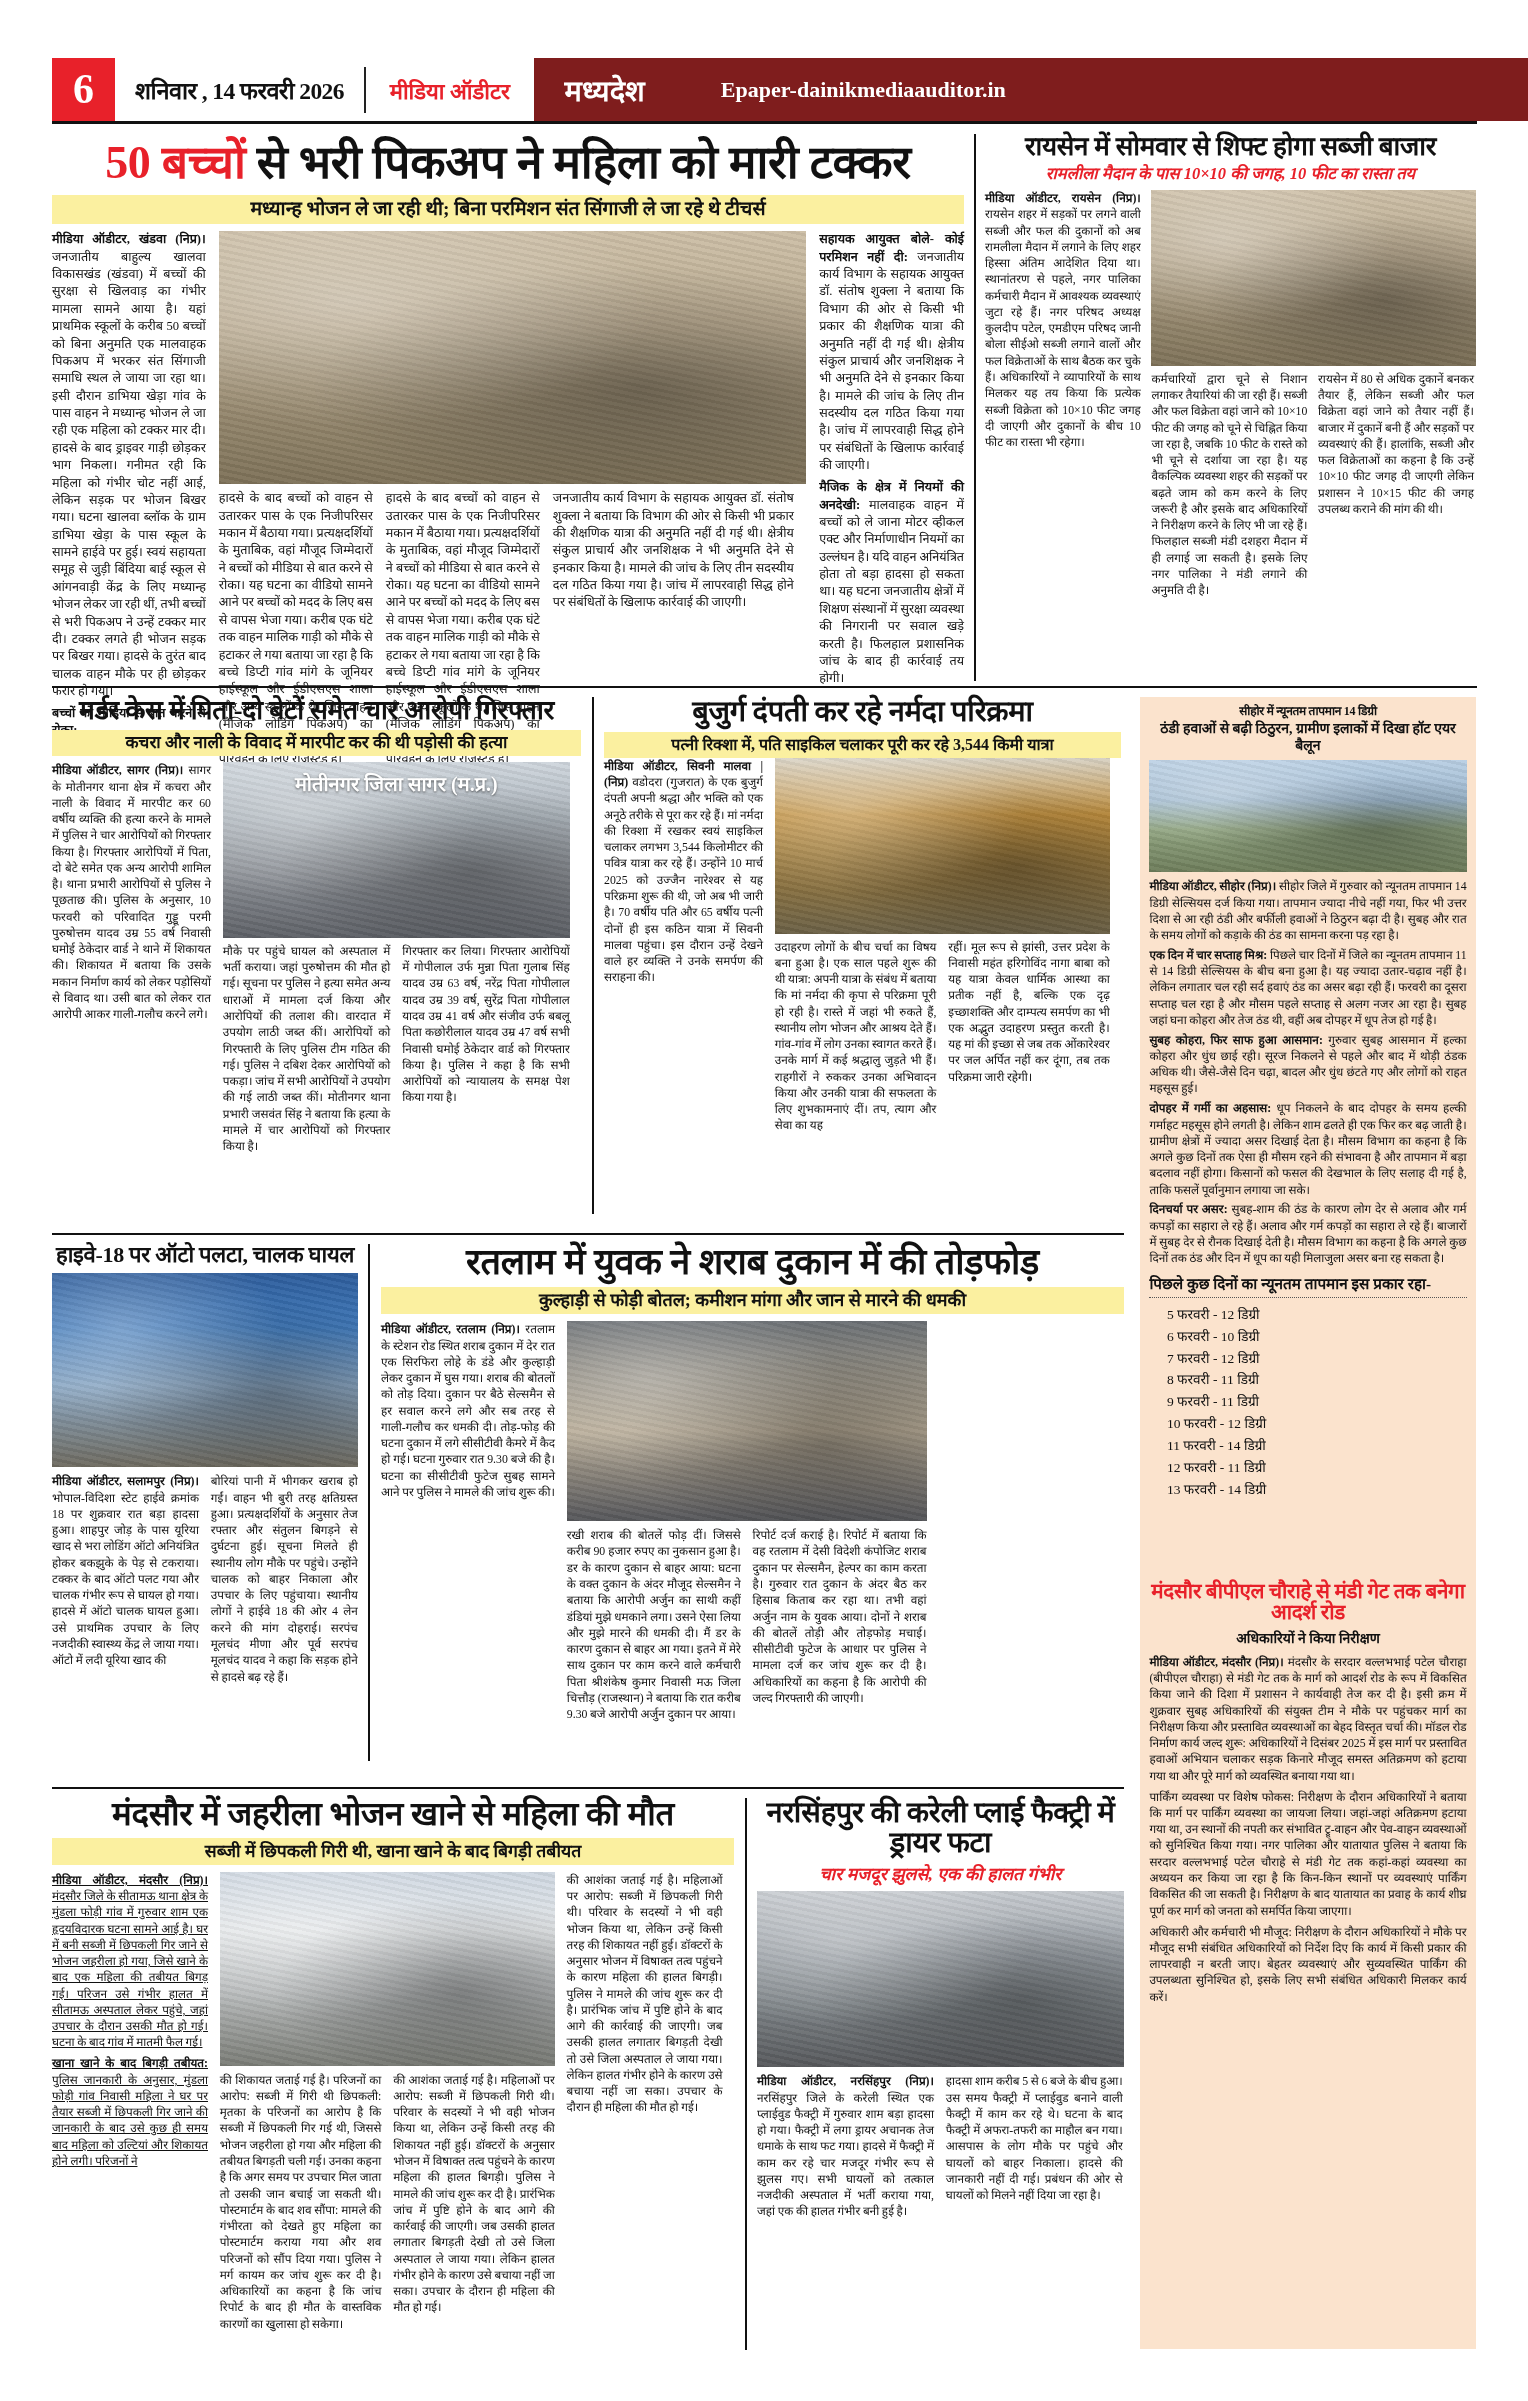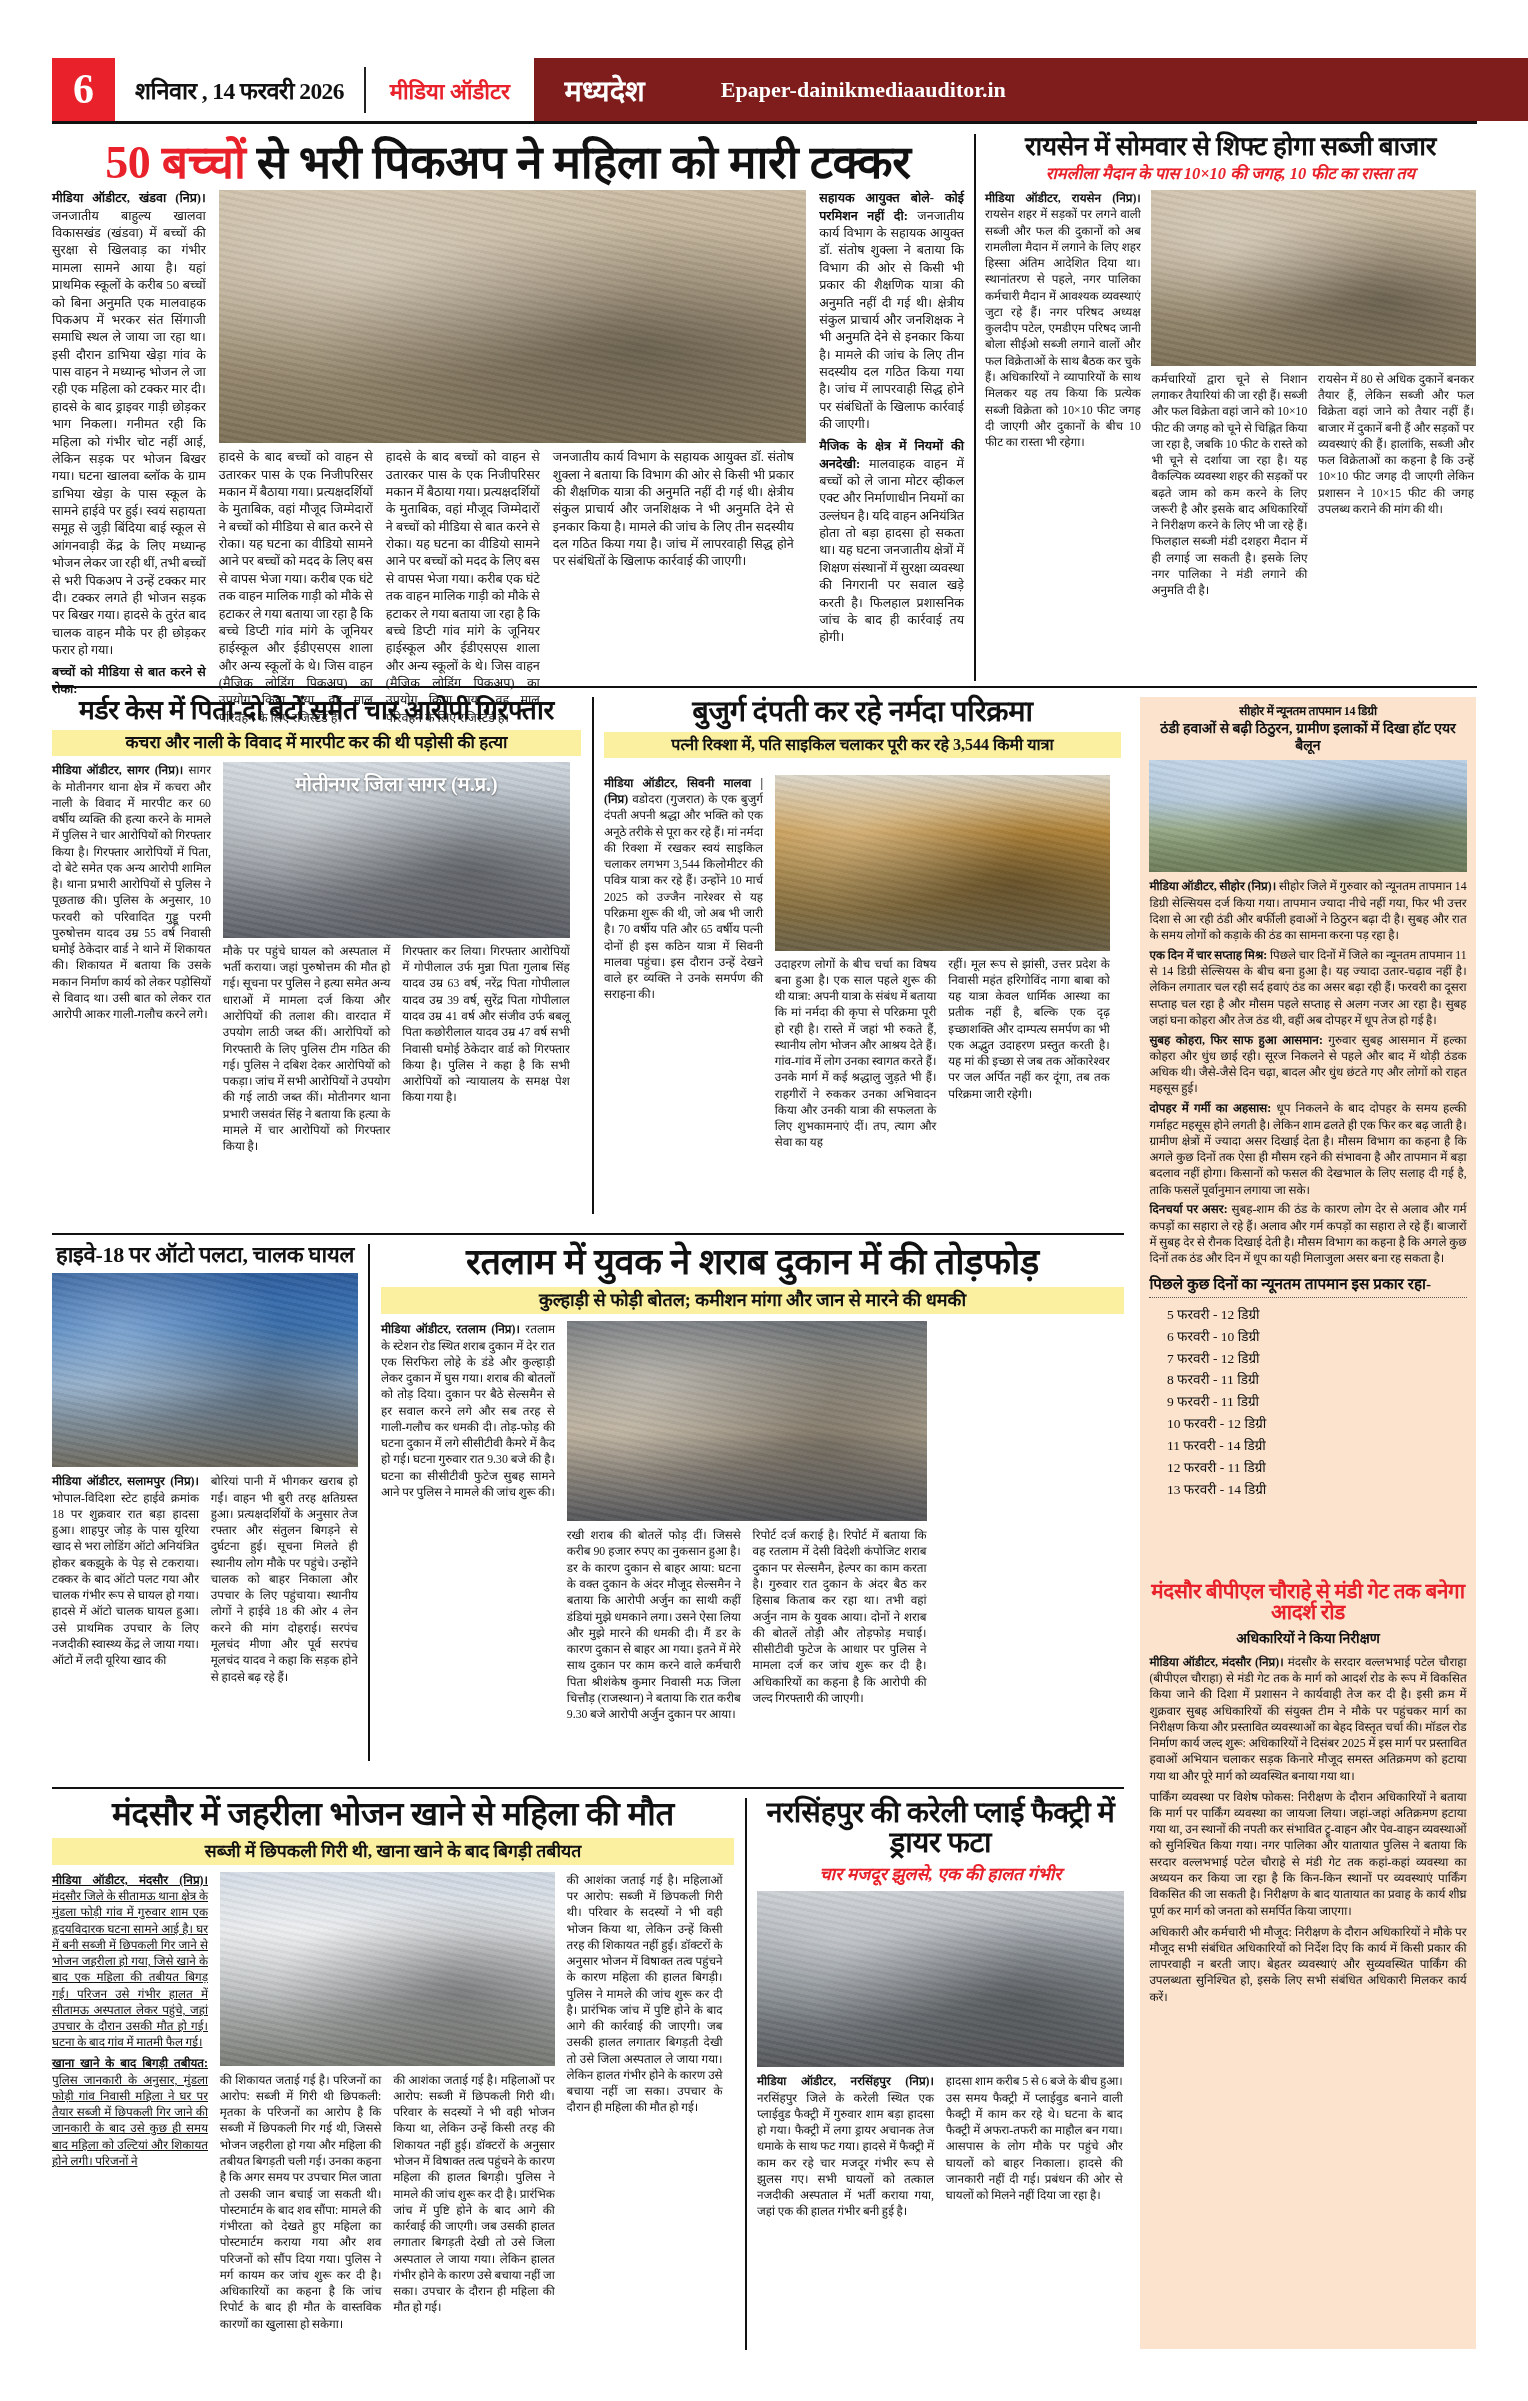--- a/index.html
+++ b/index.html
@@ -93,20 +93,21 @@
     </div>
   </div>
   <div class="mh-rule"></div>
 
   <div class="vrule" style="left:974px; top:134px; height:547px;"></div>
 
   <div class="zone" style="left:52px; top:134px; width:912px;">
     <div class="hl" style="font-size:46px; text-align:center; padding:5.9px 0 3.5px;">
       <span class="red">50 बच्चों</span><span> से भरी पिकअप ने महिला को मारी टक्कर</span>
     </div>
+    <div class="subhl-yellow" style="font-size:19.4px; margin:4.7px 0 7px;">मध्यान्ह भोजन ले जा रही थी; बिना परमिशन संत सिंगाजी ले जा रहे थे टीचर्स</div>
 
     <div style="display:flex; gap:13px;">
 
       <div style="width:154px;">
         <p class="body-txt" style="margin:0;"><span class="lead">मीडिया ऑडीटर, खंडवा (निप्र)।</span> <span>जनजातीय बाहुल्य खालवा विकासखंड (खंडवा) में बच्चों की सुरक्षा से खिलवाड़ का गंभीर मामला सामने आया है। यहां प्राथमिक स्कूलों के करीब 50 बच्चों को बिना अनुमति एक मालवाहक पिकअप में भरकर संत सिंगाजी समाधि स्थल ले जाया जा रहा था। इसी दौरान डाभिया खेड़ा गांव के पास वाहन ने मध्यान्ह भोजन ले जा रही एक महिला को टक्कर मार दी। हादसे के बाद ड्राइवर गाड़ी छोड़कर भाग निकला। गनीमत रही कि महिला को गंभीर चोट नहीं आई, लेकिन सड़क पर भोजन बिखर गया। घटना खालवा ब्लॉक के ग्राम डाभिया खेड़ा के पास स्कूल के सामने हाईवे पर हुई। स्वयं सहायता समूह से जुड़ी बिंदिया बाई स्कूल से आंगनवाड़ी केंद्र के लिए मध्यान्ह भोजन लेकर जा रही थीं, तभी बच्चों से भरी पिकअप ने उन्हें टक्कर मार दी। टक्कर लगते ही भोजन सड़क पर बिखर गया। हादसे के तुरंत बाद चालक वाहन मौके पर ही छोड़कर फरार हो गया।</span></p>
         <p class="body-txt" style="margin:4.7px 0 0;"><span class="lead">बच्चों को मीडिया से बात करने से रोका:</span></p>
       </div>
 
       <div style="width:588px;">
         <div class="photo road" style="width:100%; height:253px;"></div>
@@ -174,21 +175,21 @@
         </div>
       </div>
     </div>
   </div>
 
   <div class="vrule" style="left:592px; top:697px; height:517px;"></div>
 
   <div class="zone" style="left:604px; top:697px; width:517px;">
     <div class="hl" style="font-size:29px; text-align:center;">बुजुर्ग दंपती कर रहे नर्मदा परिक्रमा</div>
     <div class="subhl-yellow" style="font-size:16px; margin-top:5.9px;">पत्नी रिक्शा में, पति साइकिल चलाकर पूरी कर रहे 3,544 किमी यात्रा</div>
-    <div style="display:flex; gap:11.8px; margin-top:17px;">
+    <div style="display:flex; gap:11.8px; margin-top:0;">
       <div style="width:159px;">
         <p class="body-txt" style="margin:0; font-size:11.8px;"><span class="lead">मीडिया ऑडीटर, सिवनी मालवा | (निप्र)</span> <span>वडोदरा (गुजरात) के एक बुजुर्ग दंपती अपनी श्रद्धा और भक्ति को एक अनूठे तरीके से पूरा कर रहे हैं। मां नर्मदा की रिक्शा में रखकर स्वयं साइकिल चलाकर लगभग 3,544 किलोमीटर की पवित्र यात्रा कर रहे हैं। उन्होंने 10 मार्च 2025 को उज्जैन नारेश्वर से यह परिक्रमा शुरू की थी, जो अब भी जारी है। 70 वर्षीय पति और 65 वर्षीय पत्नी दोनों ही इस कठिन यात्रा में सिवनी मालवा पहुंचा। इस दौरान उन्हें देखने वाले हर व्यक्ति ने उनके समर्पण की सराहना की।</span></p>
       </div>
       <div style="width:335px;">
         <div class="photo rickshaw" style="width:100%; height:176px;"></div>
         <div style="display:flex; gap:11.8px; margin-top:4.7px;">
           <div style="width:162px;">
             <p class="body-txt" style="margin:0; font-size:11.8px;">उदाहरण लोगों के बीच चर्चा का विषय बना हुआ है। एक साल पहले शुरू की थी यात्रा: अपनी यात्रा के संबंध में बताया कि मां नर्मदा की कृपा से परिक्रमा पूरी हो रही है। रास्ते में जहां भी रुकते हैं, स्थानीय लोग भोजन और आश्रय देते हैं। गांव-गांव में लोग उनका स्वागत करते हैं। उनके मार्ग में कई श्रद्धालु जुड़ते भी हैं। राहगीरों ने रुककर उनका अभिवादन किया और उनकी यात्रा की सफलता के लिए शुभकामनाएं दीं। तप, त्याग और सेवा का यह</p>
           </div>
           <div style="width:162px;">

